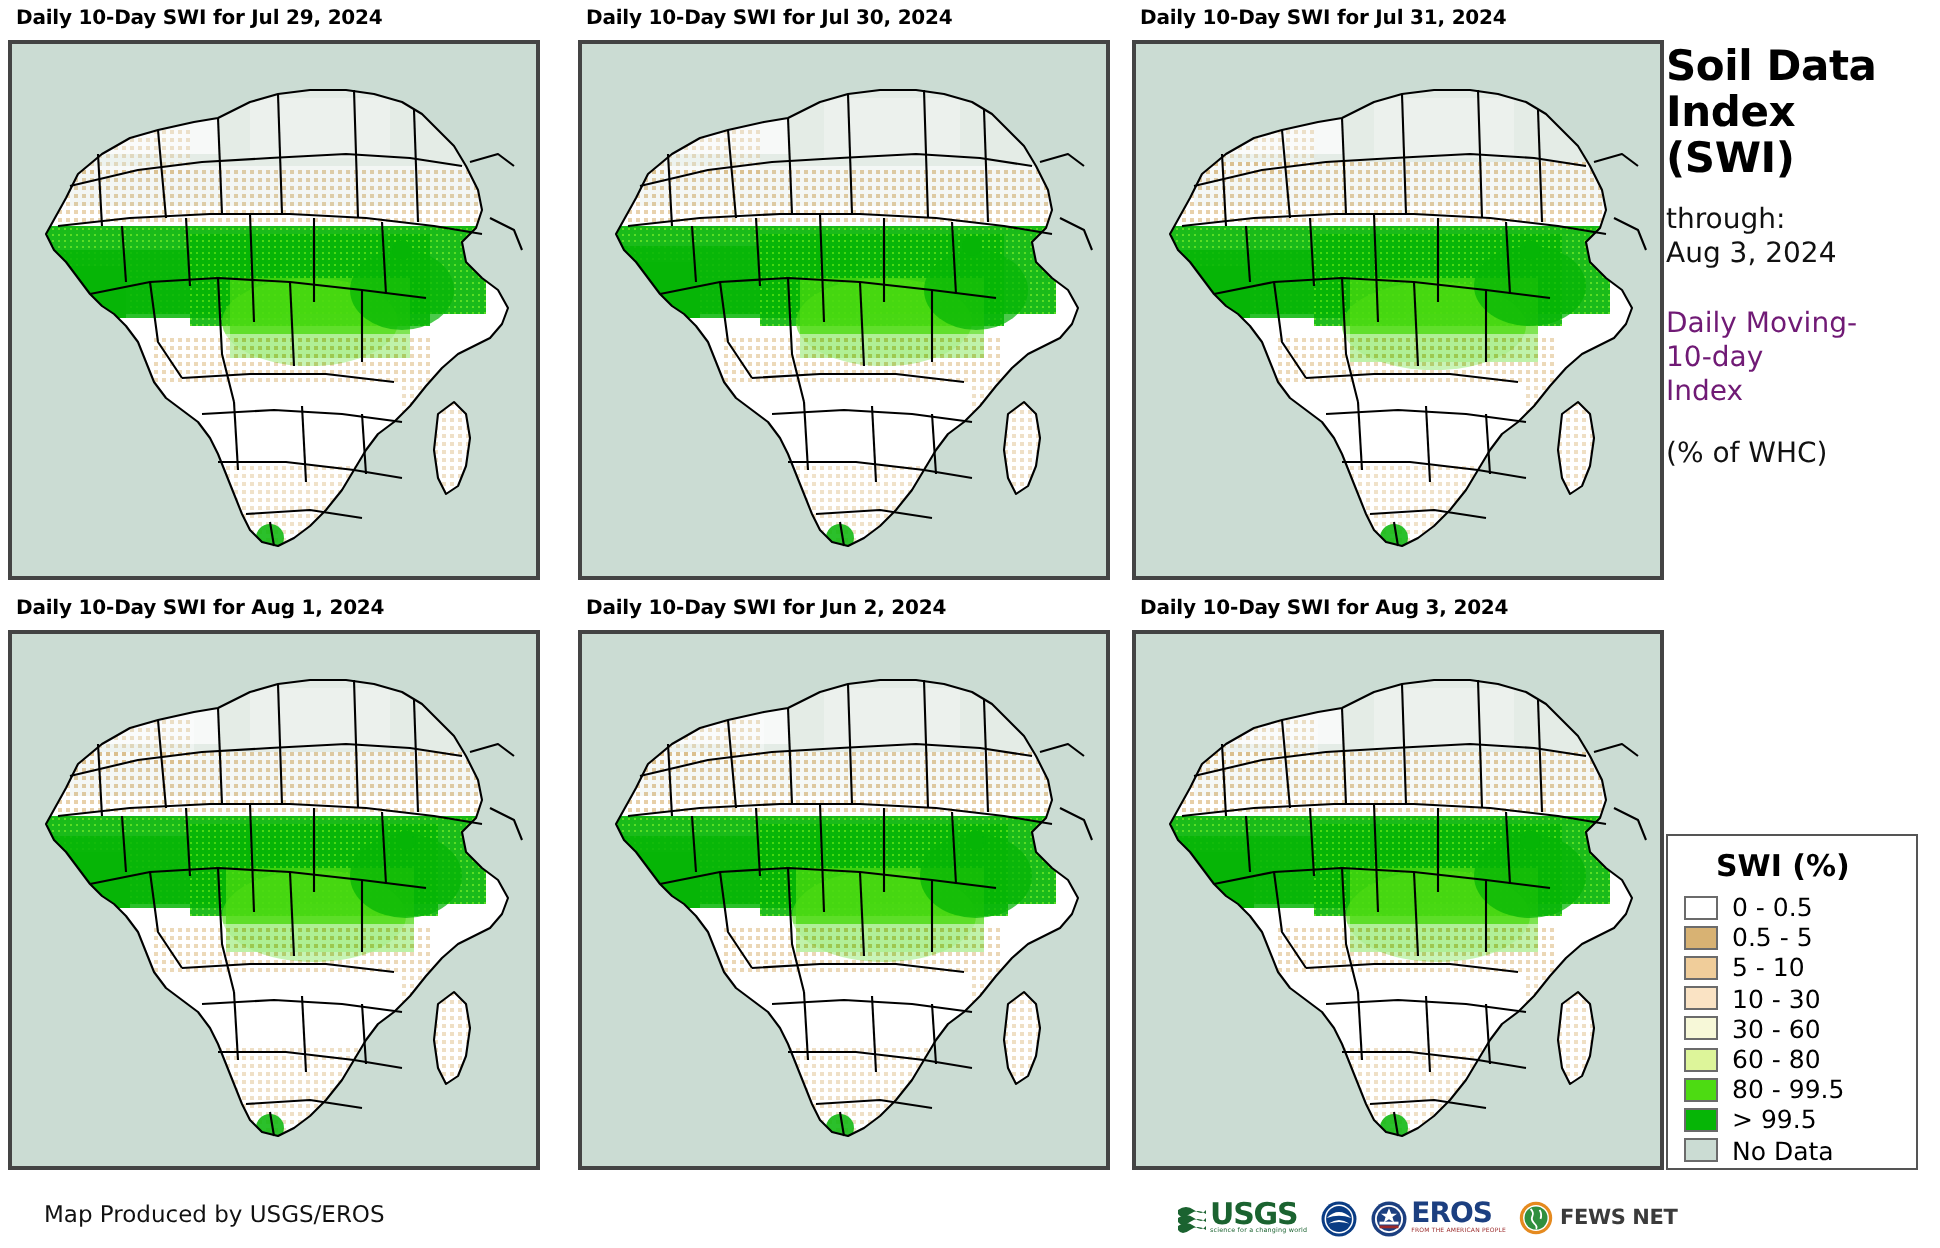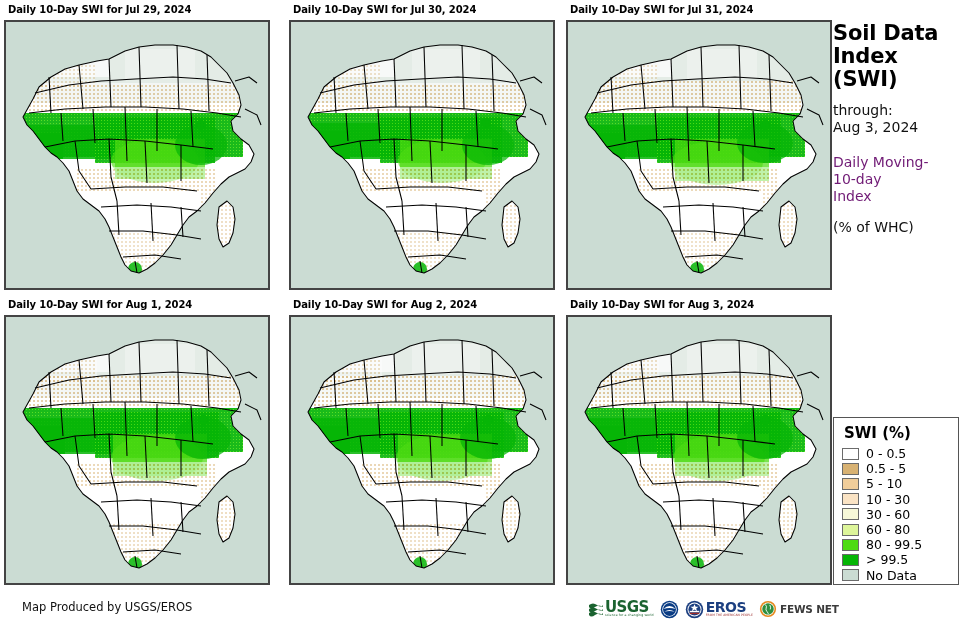--- a/index.html
+++ b/index.html
@@ -30,21 +30,21 @@
   }
   .hdr .sub{margin-top:11px;font-size:14px;line-height:17px;color:#111;}
   .hdr .blk{margin-top:18px;font-size:14px;line-height:17px;color:#701a75;}
   .hdr .blk2{margin-top:14px;font-size:14px;line-height:17px;color:#111;}
 
   
   .legend{
     position:absolute;left:833px;top:417px;width:126px;height:168px;
     border:1.5px solid #555;background:#fff;box-sizing:border-box;padding:6px 8px;
   }
-  .legend .ltitle{font-size:15px;font-weight:bold;margin:0 0 4px 2px;color:#000;}
+  .legend .ltitle{font-size:15px;font-weight:bold;margin:0 0 4px 16px;color:#000;}
   .lrow{display:flex;align-items:center;height:15.2px;}
   .sw{width:17px;height:12px;border:1px solid #6b6b6b;box-sizing:border-box;margin-right:7px;flex:none;}
   .llab{font-size:12.5px;color:#000;white-space:nowrap;}
 
   
   .credit{position:absolute;left:22px;top:600px;font-size:11.5px;color:#111;}
   .logos{position:absolute;left:588px;top:598px;display:flex;align-items:center;gap:6px;height:22px;}
   .logo{display:flex;align-items:center;height:22px;}
   .usgs-txt{font-size:15px;font-weight:bold;color:#1b6330;letter-spacing:-0.6px;line-height:12px;}
   .usgs-tag{font-size:3.2px;color:#1b6330;letter-spacing:0.1px;}
@@ -353,21 +353,21 @@
           <path d="M130,240 L132,252"></path>
           <path d="M230,60 L244,56 L252,62"></path>
             <path d="M240,88 L252,94 L256,104"></path>
         </g>
         <rect x="0.5" y="0.5" width="263" height="267" fill="none" stroke="#444" stroke-width="1"></rect>
       </svg>
     </div>
   </div>
 
   <div class="panel" style="left:285px;top:297px;">
-    <div class="ptitle">Daily 10-Day SWI for Aug 2, 2024</div>
+    <div class="ptitle">Daily 10-Day SWI for Jun 2, 2024</div>
     <div class="mapbox">
       <svg class="mapsvg" viewBox="0 0 264 268" preserveAspectRatio="none">
         <defs>
           <pattern id="tan-5" width="4" height="4" patternUnits="userSpaceOnUse">
             <rect width="4" height="4" fill="#ffffff"></rect>
               <rect width="2" height="2" fill="#d8b273"></rect>
           </pattern>
           <pattern id="grn-5" width="3" height="3" patternUnits="userSpaceOnUse">
             <rect width="3" height="3" fill="#06b506"></rect>
               <rect width="1" height="1" fill="#4ddb12"></rect>

